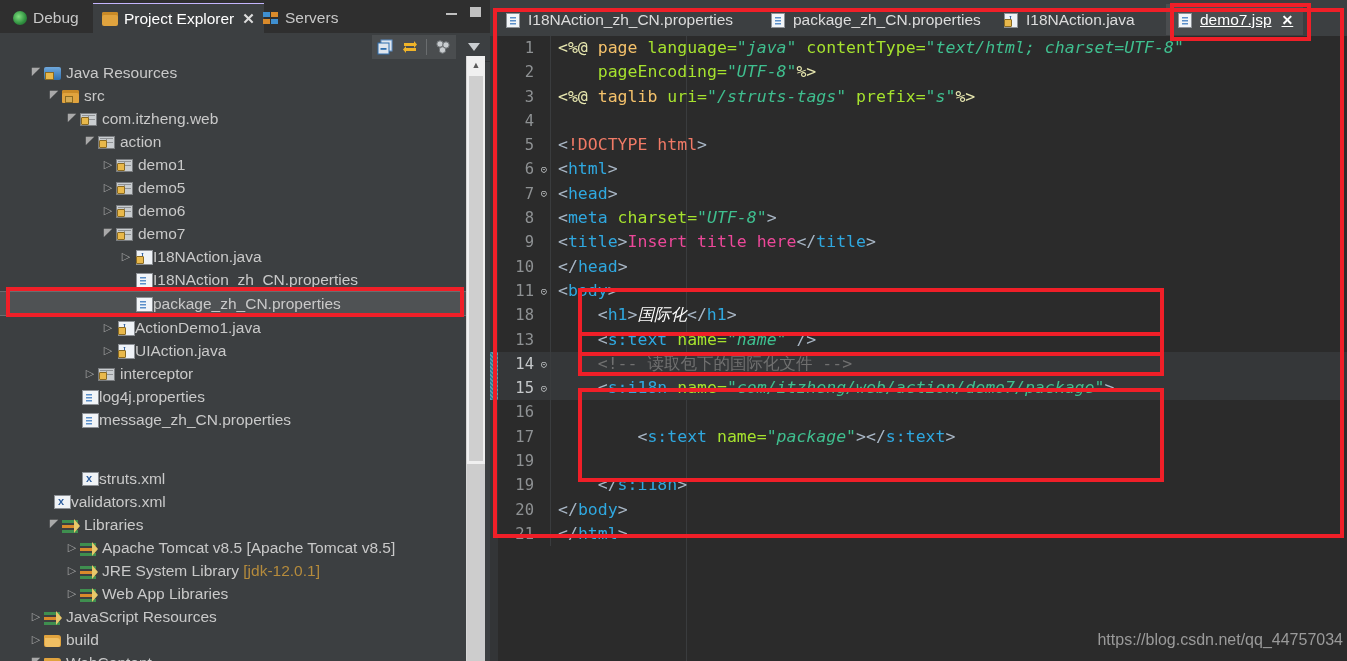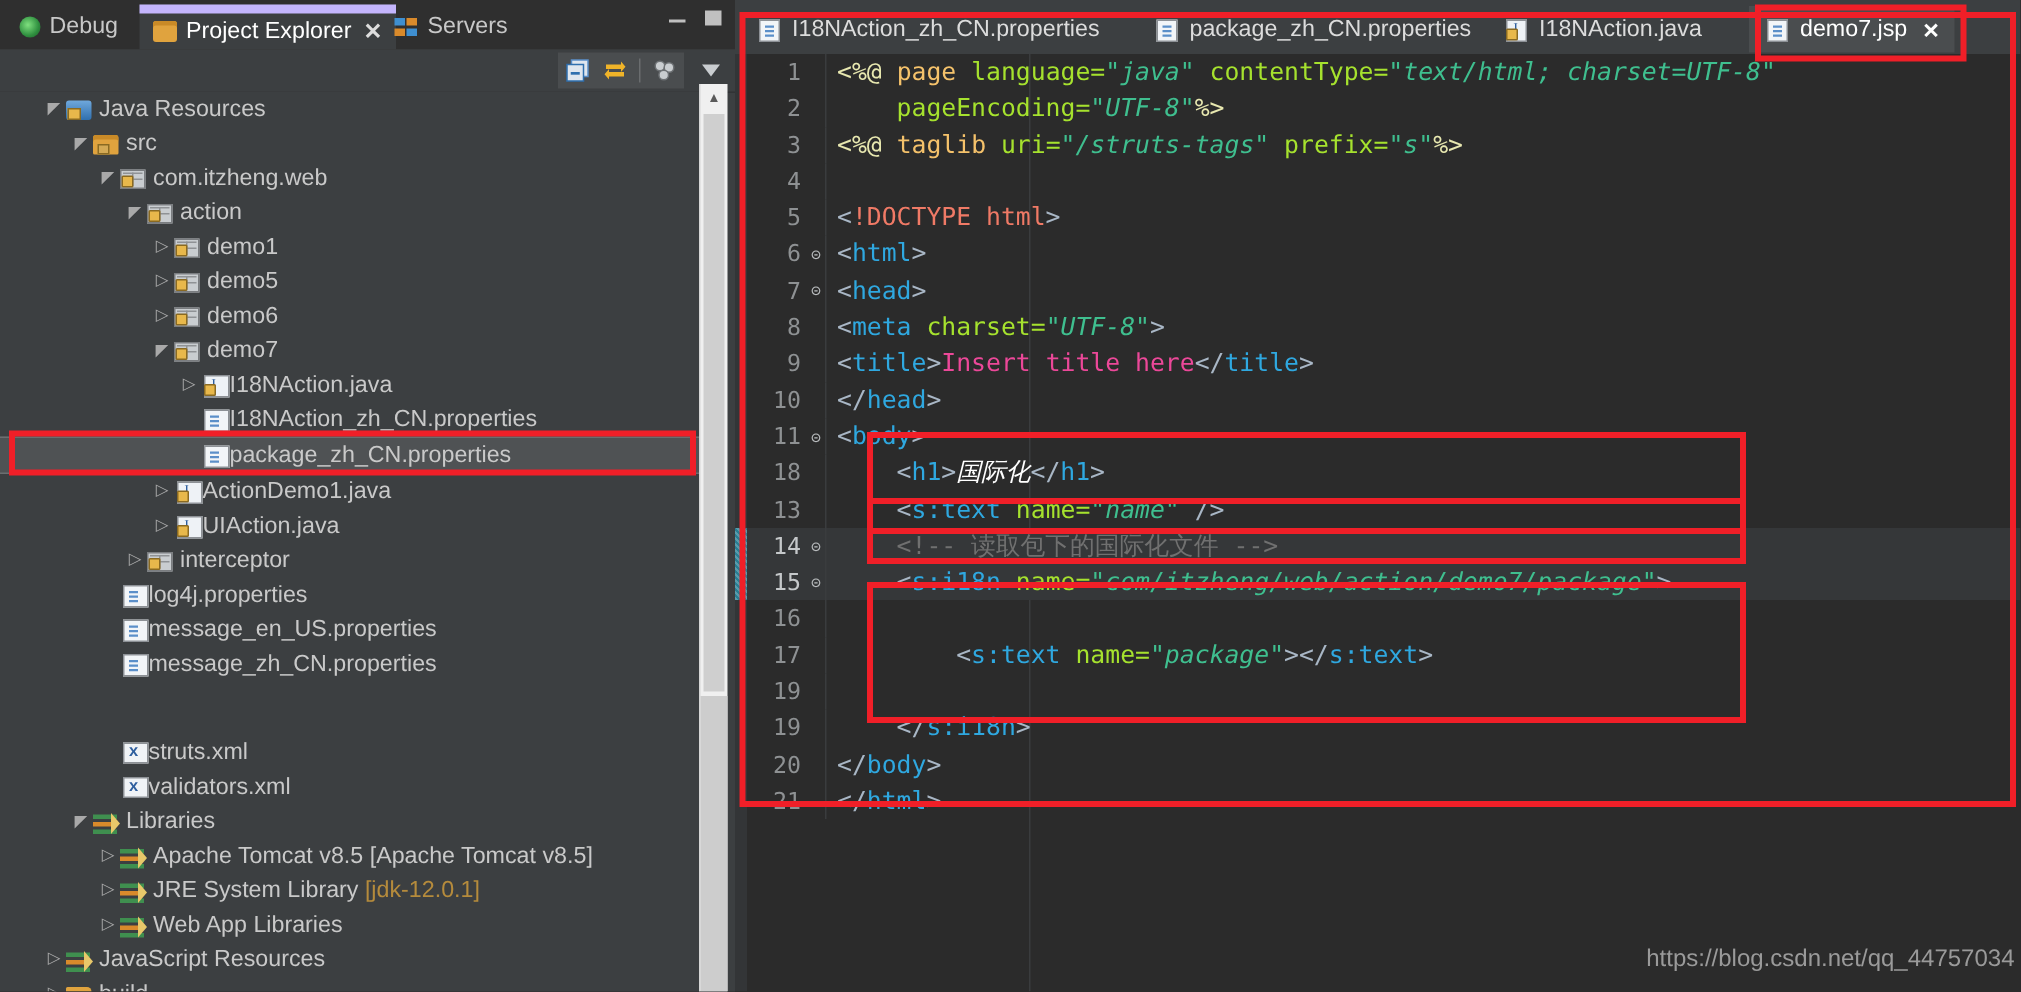--- a/index.html
+++ b/index.html
@@ -44,21 +44,21 @@
     gap: 6px;
     padding: 0 9px;
     font-size: 15.5px;
     color: #c8c8c8;
     box-sizing: border-box;
     white-space: nowrap;
   }
   .viewtab.active {
     background: #3c3f41;
     color: #ffffff;
-    border-top: 6px solid #c4b5fd;
+    border-top: 1px solid #c4b5fd;
   }
   .viewtab .tabclose {
     font-size: 15px;
     font-weight: bold;
     color: #dddddd;
     margin-left: 2px;
   }
   .win-btns {
     position: absolute;
     right: 8px; top: 6px;
@@ -528,33 +528,28 @@
           <span class="lbl">interceptor</span>
         </div>
         <div class="row" style="padding-left: 64px;">
           <span class="arrow none">·</span>
           <span class="ico ic-file"></span>
           <span class="lbl">log4j.properties</span>
         </div>
         <div class="row" style="padding-left: 64px;">
           <span class="arrow none">·</span>
           <span class="ico ic-file"></span>
-          <span class="lbl">message_en_US.properties</span>
-        </div>
-        <div class="row" style="padding-left: 64px;">
-          <span class="arrow none">·</span>
-          <span class="ico ic-file"></span>
           <span class="lbl">message_zh_CN.properties</span>
         </div>
         <div class="row" style="padding-left: 64px; margin-top: 36px;">
           <span class="arrow none">·</span>
           <span class="ico ic-xml"></span>
           <span class="lbl">struts.xml</span>
         </div>
-        <div class="row" style="padding-left: 64px;">
+        <div class="row" style="padding-left: 36px;">
           <span class="arrow none">·</span>
           <span class="ico ic-xml"></span>
           <span class="lbl">validators.xml</span>
         </div>
         <div class="row" style="padding-left: 46px;">
           <span class="arrow" style="transform: rotate(180deg); font-size: 11px;">◢</span>
           <span class="ico ic-lib"></span>
           <span class="lbl">Libraries</span>
         </div>
         <div class="row" style="padding-left: 64px;">
@@ -603,21 +598,21 @@
           <span>I18NAction_zh_CN.properties</span>
         </div>
         <div class="etab" style="left: 269px;">
           <span class="ico ic-file" style="width: 14px; flex: 0 0 14px; margin-right: 2px;"></span>
           <span>package_zh_CN.properties</span>
         </div>
         <div class="etab" style="left: 502px;">
           <span class="ico ic-java" style="width: 14px; flex: 0 0 14px; margin-right: 2px;"></span>
           <span>I18NAction.java</span>
         </div>
-        <div class="etab active" style="left: 676px;">
+        <div class="etab active" style="left: 676px; text-decoration: underline;">
           <span class="ico ic-file" style="width: 14px; flex: 0 0 14px; margin-right: 2px;"></span>
           <span>demo7.jsp</span>
           <span class="eclose">✕</span>
         </div>
       </div>
 
     <div id="code-area">
       <div class="gutter-marker">
         <div class="change-bar" id="chbar" style="top: 315.9px; height: 48.6px;"></div>
       </div>

